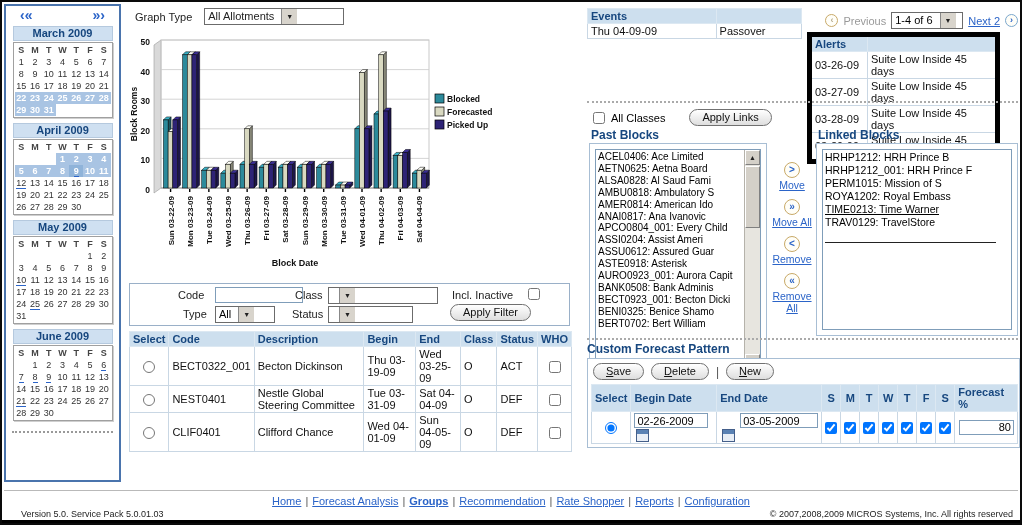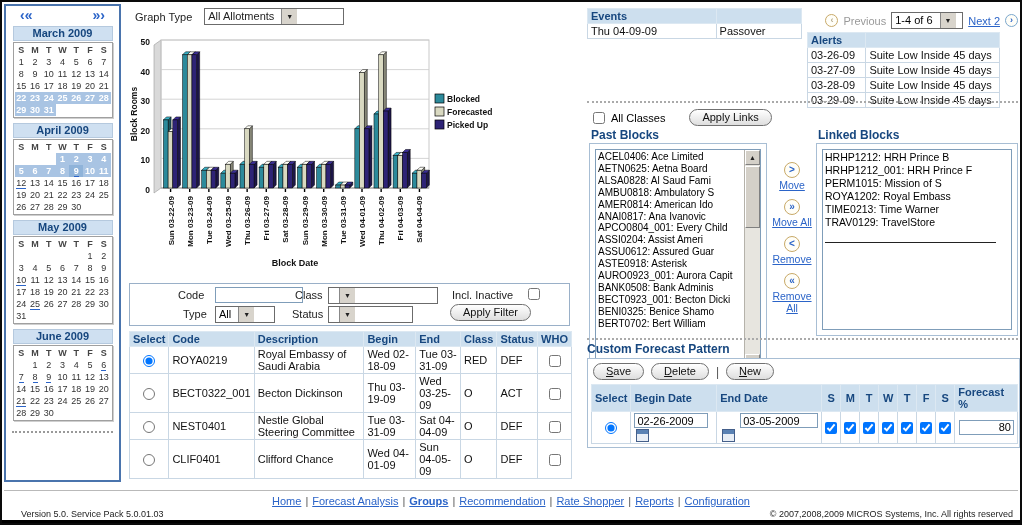--- a/index.html
+++ b/index.html
@@ -48,21 +48,21 @@
   
   .right { position:absolute; left:583px; top:4px; width:435px; height:484px; }
   .events-table { position:absolute; left:2px; top:2px; width:215px; border:1px solid #9ab0c8; }
   .events-table th, .events-table td { font-size:11px; }
   .pagination { position:absolute; right:2px; top:6px; display:flex; align-items:center; gap:5px; font-size:11px; }
   .circle-btn { display:inline-flex; width:13px; height:13px; border-radius:50%; border:1px solid #c8a968; color:#2b64c8; font-size:9px; font-weight:bold; align-items:center; justify-content:center; line-height:1; cursor:pointer; background:#fffef8; }
   .circle-btn.disabled { color:#b7ab8d; }
   .circle-btn.next { border-color:#7ba7cd; }
   .prev-label { color:#999; }
   .link { color:#2b64c8; text-decoration:underline; cursor:pointer; }
-  .alerts-table { position:absolute; left:222px; top:26px; width:193px; border:1px solid #000000; }
+  .alerts-table { position:absolute; left:222px; top:26px; width:193px; border:5px solid #000000; }
   .alerts-table th, .alerts-table td { font-size:10.5px; padding:0 3px; }
   .dotted { position:absolute; border-top:2px dotted #aaa; }
   .dot1 { left:2px; top:95px; width:431px; }
   .dot2 { left:2px; top:332px; width:431px; }
   .allclasses-row { position:absolute; left:8px; top:103px; display:flex; align-items:center; gap:6px; font-size:11px; }
   .sec-title { position:absolute; font-weight:bold; font-size:12px; color:#17477f; }
   .panel { position:absolute; border:1px solid #a8bed4; background:#fff; padding:5px; }
   .listbox { border:1px solid #7f9db9; background:#fff; height:100%; display:flex; overflow:hidden; }
   .listbox .items { flex:1; overflow:hidden; padding:1px 0 0 2px; }
   .listbox .item { font-size:10px; line-height:11.9px; white-space:nowrap; cursor:default; }
@@ -571,30 +571,20 @@
             <th style="width: 140px;">Description</th>
             <th style="width: 62px;">Begin</th>
             <th style="width: 56px;">End</th>
             <th style="width: 26px;">Class</th>
             <th style="width: 36px;">Status</th>
             <th style="width: 25px;">WHO</th>
           </tr>
         </thead>
       <tbody id="blocks-body">
           <tr>
-            <td class="c"><input type="radio" name="blocksel" checked="" style=""></td>
-            <td>ROYA0219</td>
-            <td>Royal Embassy of Saudi Arabia</td>
-            <td>Wed 02-18-09</td>
-            <td>Tue 03-31-09</td>
-            <td>RED</td>
-            <td>DEF</td>
-            <td class="c"><input type="checkbox" style=""></td>
-          </tr>
-          <tr>
             <td class="c"><input type="radio" name="blocksel" style=""></td>
             <td>BECT0322_001</td>
             <td>Becton Dickinson</td>
             <td>Thu 03-19-09</td>
             <td>Wed 03-25-09</td>
             <td>O</td>
             <td>ACT</td>
             <td class="c"><input type="checkbox" style=""></td>
           </tr>
           <tr>
@@ -715,21 +705,21 @@
     <div class="move-col" id="move-controls"><span class="circle-btn">&gt;</span><span class="mlabel link">Move</span><span class="circle-btn">»</span><span class="mlabel link">Move All</span><span class="circle-btn">&lt;</span><span class="mlabel link">Remove</span><span class="circle-btn">«</span><span class="mlabel link">Remove All</span></div>
 
     <div class="sec-title" style="left:233px; top:122px">Linked Blocks</div>
     <div class="panel" style="left:231px; top:137px; width:202px; height:193px">
       <div class="listbox">
         <div class="items" id="linked-items">
             <div class="item" style="font-size: 10.5px; line-height: 13px;">HRHP1212: HRH Prince B</div>
             <div class="item" style="font-size: 10.5px; line-height: 13px;">HRHP1212_001: HRH Prince F</div>
             <div class="item" style="font-size: 10.5px; line-height: 13px;">PERM1015: Mission of S</div>
             <div class="item" style="font-size: 10.5px; line-height: 13px;">ROYA1202: Royal Embass</div>
-            <div class="item" style="font-size: 10.5px; line-height: 13px;">TIME0213: Time Warner</div>
+            <div class="item" style="font-size: 10.5px; line-height: 13px; text-decoration: underline;">TIME0213: Time Warner</div>
             <div class="item" style="font-size: 10.5px; line-height: 13px;">TRAV0129: TravelStore</div>
             <div class="sel-line"></div>
           </div>
       </div>
     </div>
 
     <div class="dotted dot2"></div>
 
     <div class="sec-title" style="left:2px; top:336px">Custom Forecast Pattern</div>
     <div class="cfp-box">

